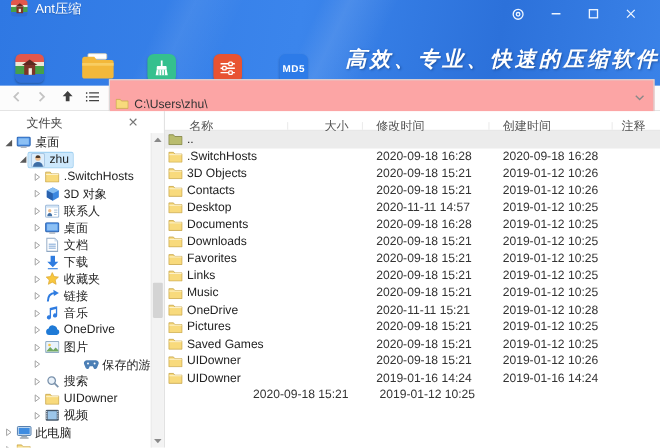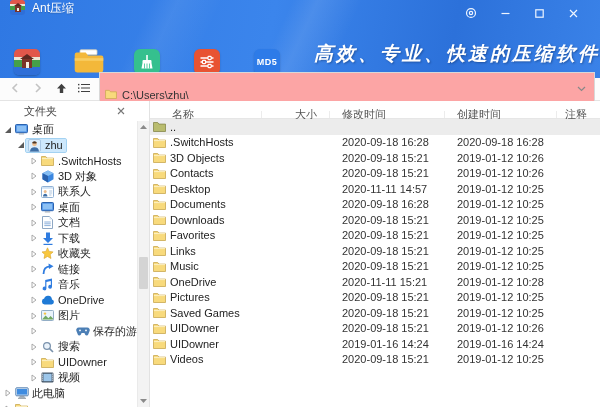--- a/index.html
+++ b/index.html
@@ -828,29 +828,20 @@
                 </svg>
               </span>
               <span>UIDowner</span>
             </div>
             <div class="cell cell-size"></div>
             <div class="cell cell-modified">2019-01-16 14:24</div>
             <div class="cell cell-created">2019-01-16 14:24</div>
             <div class="cell cell-comment"></div>
           </div>
           <div class="list-row">
-            <div class="cell cell-name">
-              <span class="row-icon">
-                <svg width="13" height="11" viewBox="0 0 13 11">
-                  <path d="M0.5 1.5h4.2l1.2 1.6h6.6v7.4H0.5z" fill="#f8da7c" stroke="#c9a850" stroke-width="0.8"></path>
-                  <path d="M0.9 3.6h11.2" stroke="#fdf3cd" stroke-width="0.9"></path>
-                </svg>
-              </span>
-              <span>Videos</span>
-            </div>
             <div class="cell cell-size"></div>
             <div class="cell cell-modified">2020-09-18 15:21</div>
             <div class="cell cell-created">2019-01-12 10:25</div>
             <div class="cell cell-comment"></div>
           </div>
         </div>
     </div>
 
   </div>
 </div>

